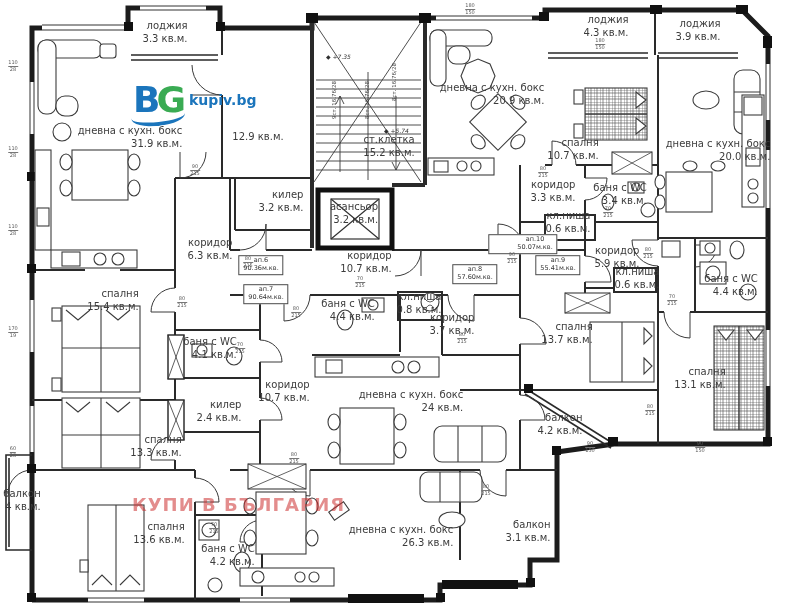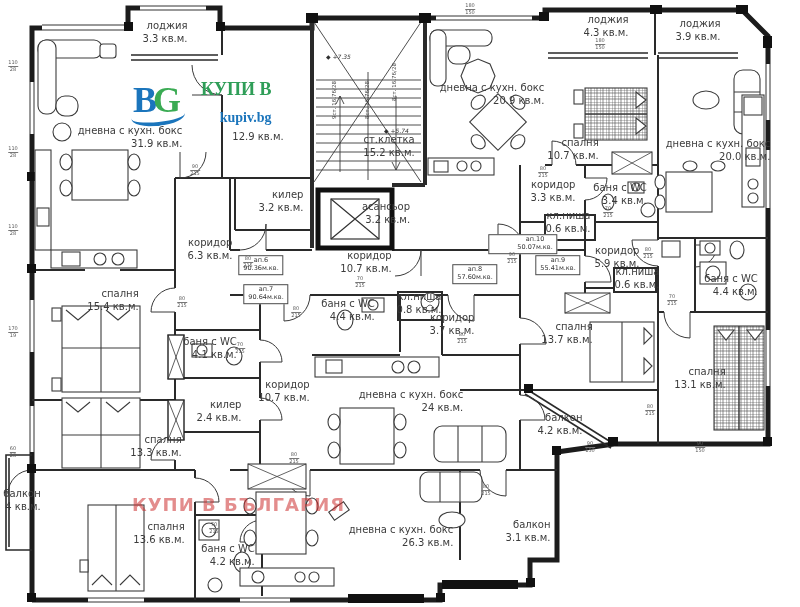--- a/index.html
+++ b/index.html
@@ -12,21 +12,21 @@
     background:#fff;font-size:6.5px;line-height:1.2;color:#333;padding:1px 4px;
     text-align:center;white-space:nowrap;}
   .dim{position:absolute;transform:translate(-50%,-50%);font-size:5px;color:#5a5a5a;
     text-align:center;line-height:1.1;}
   .dim .d2{display:block;border-top:1px solid #777;}
   .flight{position:absolute;font-size:5.5px;color:#474747;white-space:nowrap;
     transform:translate(-50%,-50%) rotate(-90deg);}
   .level{position:absolute;font-size:6px;font-style:italic;color:#2e2e2e;white-space:nowrap;}
   .level b{font-style:normal;}
   #logo{position:absolute;left:133px;top:80px;width:190px;height:58px;display:flex;
-    align-items:flex-start;gap:16px;font-family:Liberation Serif, serif;}
+    align-items:flex-start;gap:4px;}
   #logo .mark{position:relative;width:52px;height:46px;font-weight:bold;font-size:36px;
     line-height:40px;letter-spacing:-4px;}
   #logo .mark .b{color:#1b75bc;}
   #logo .mark .g{color:#3aab53;}
   #logo .mark .swoosh{position:absolute;left:-2px;top:26px;width:54px;height:16px;
     border-bottom:4px solid #1b75bc;border-radius:50%;transform:rotate(-6deg);}
   #logo .txt{font-weight:bold;font-size:18px;line-height:1.02;color:#2f9e58;
     letter-spacing:0px;}
   #logo .site{font-weight:bold;font-size:14px;color:#1b75bc;text-align:right;
     margin-top:12px;}
@@ -345,21 +345,20 @@
     </g>
   </svg>
 
   <div id="logo">
     <div class="mark">
       <span class="b">В</span><span class="g">G</span>
       <div class="swoosh"></div>
     </div>
     <div>
       <div class="txt">
-        <div>КУПИ В</div>
       </div>
       <div class="site">kupiv.bg</div>
     </div>
   </div>
 
   <div id="watermark" style="color: rgba(204, 48, 48, 0.55);">КУПИ В БЪЛГАРИЯ</div>
 
   <div id="labels">
       <div class="room-label" style="left: 165px; top: 32px;">
         <div>лоджия</div>
@@ -369,21 +368,21 @@
         <div>дневна с кухн. бокс</div>
         <div>31.9 кв.м.</div>
       </div>
       <div class="room-label" style="left: 258px; top: 137px;">
         <div>12.9 кв.м.</div>
       </div>
       <div class="room-label" style="left: 281px; top: 201px;">
         <div>килер</div>
         <div>3.2 кв.м.</div>
       </div>
-      <div class="room-label" style="left: 354px; top: 213px; margin-left: 32px;">
+      <div class="room-label" style="left: 354px; top: 213px;">
         <div>асансьор</div>
         <div>3.2 кв.м.</div>
       </div>
       <div class="room-label" style="left: 389px; top: 146px;">
         <div>ст.клетка</div>
         <div>15.2 кв.м.</div>
       </div>
       <div class="room-label" style="left: 492px; top: 94px;">
         <div>дневна с кухн. бокс</div>
         <div>20.9 кв.м.</div>

